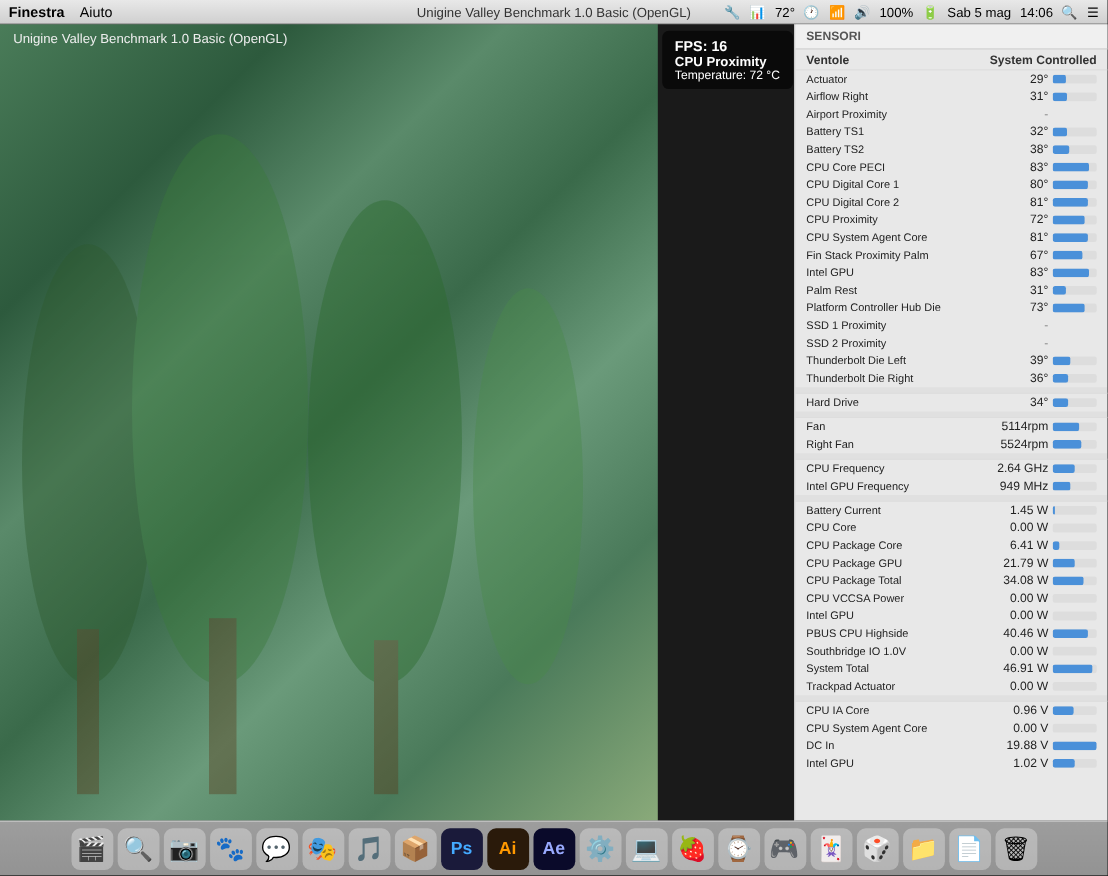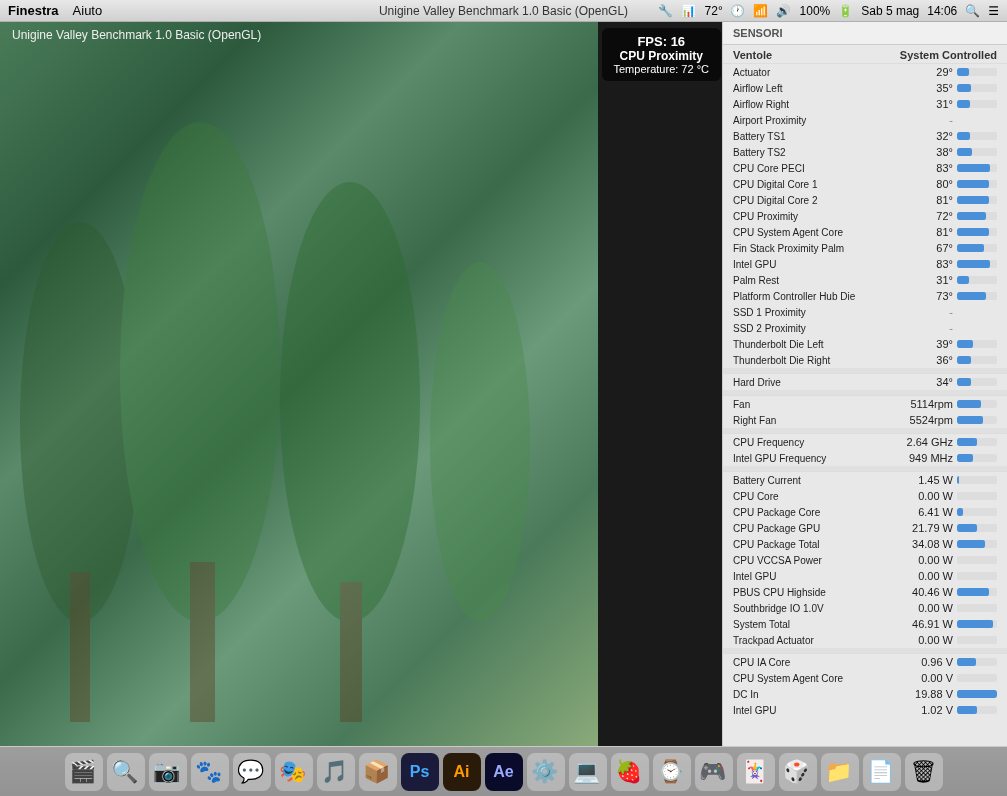--- a/index.html
+++ b/index.html
@@ -69,21 +69,21 @@
 
     .section-divider {
       height: 6px; border-bottom: 1px solid #ddd;
       background: rgba(0,0,0,0.03);
     }
 
     
     .overlay-notification {
       position: absolute; top: 28px; right: 286px; z-index: 50;
       background: rgba(0,0,0,0.6); color: white; border-radius: 6px;
-      padding: 6px 12px; text-align: center;
+      padding: 6px 12px; text-align: left;
     }
     .overlay-fps { font-size: 13px; font-weight: bold; }
     .overlay-label { font-size: 12px; font-weight: 600; }
     .overlay-temp { font-size: 11px; }
 
     
     .dock {
       position: absolute; bottom: 0; left: 0; right: 0; height: 50px;
       background: linear-gradient(to bottom, rgba(180,180,180,0.85) 0%, rgba(160,160,160,0.9) 100%);
       border-top: 1px solid rgba(255,255,255,0.5);
@@ -154,27 +154,20 @@
     <span class="col-label">Ventole</span>
     <span class="col-right">System Controlled</span>
   </div>
 
   <div id="temp-rows">
       <div class="sensor-row">
         <span class="sensor-name">Actuator</span>
         <span class="sensor-value">29°</span>
         <div class="sensor-bar-container">
           <div class="sensor-bar blue" style="width: 30%;"></div>
-        </div>
-      </div>
-      <div class="sensor-row">
-        <span class="sensor-name">Airflow Left</span>
-        <span class="sensor-value">35°</span>
-        <div class="sensor-bar-container">
-          <div class="sensor-bar blue" style="width: 36%;"></div>
         </div>
       </div>
       <div class="sensor-row">
         <span class="sensor-name">Airflow Right</span>
         <span class="sensor-value">31°</span>
         <div class="sensor-bar-container">
           <div class="sensor-bar blue" style="width: 32%;"></div>
         </div>
       </div>
       <div class="sensor-row">

